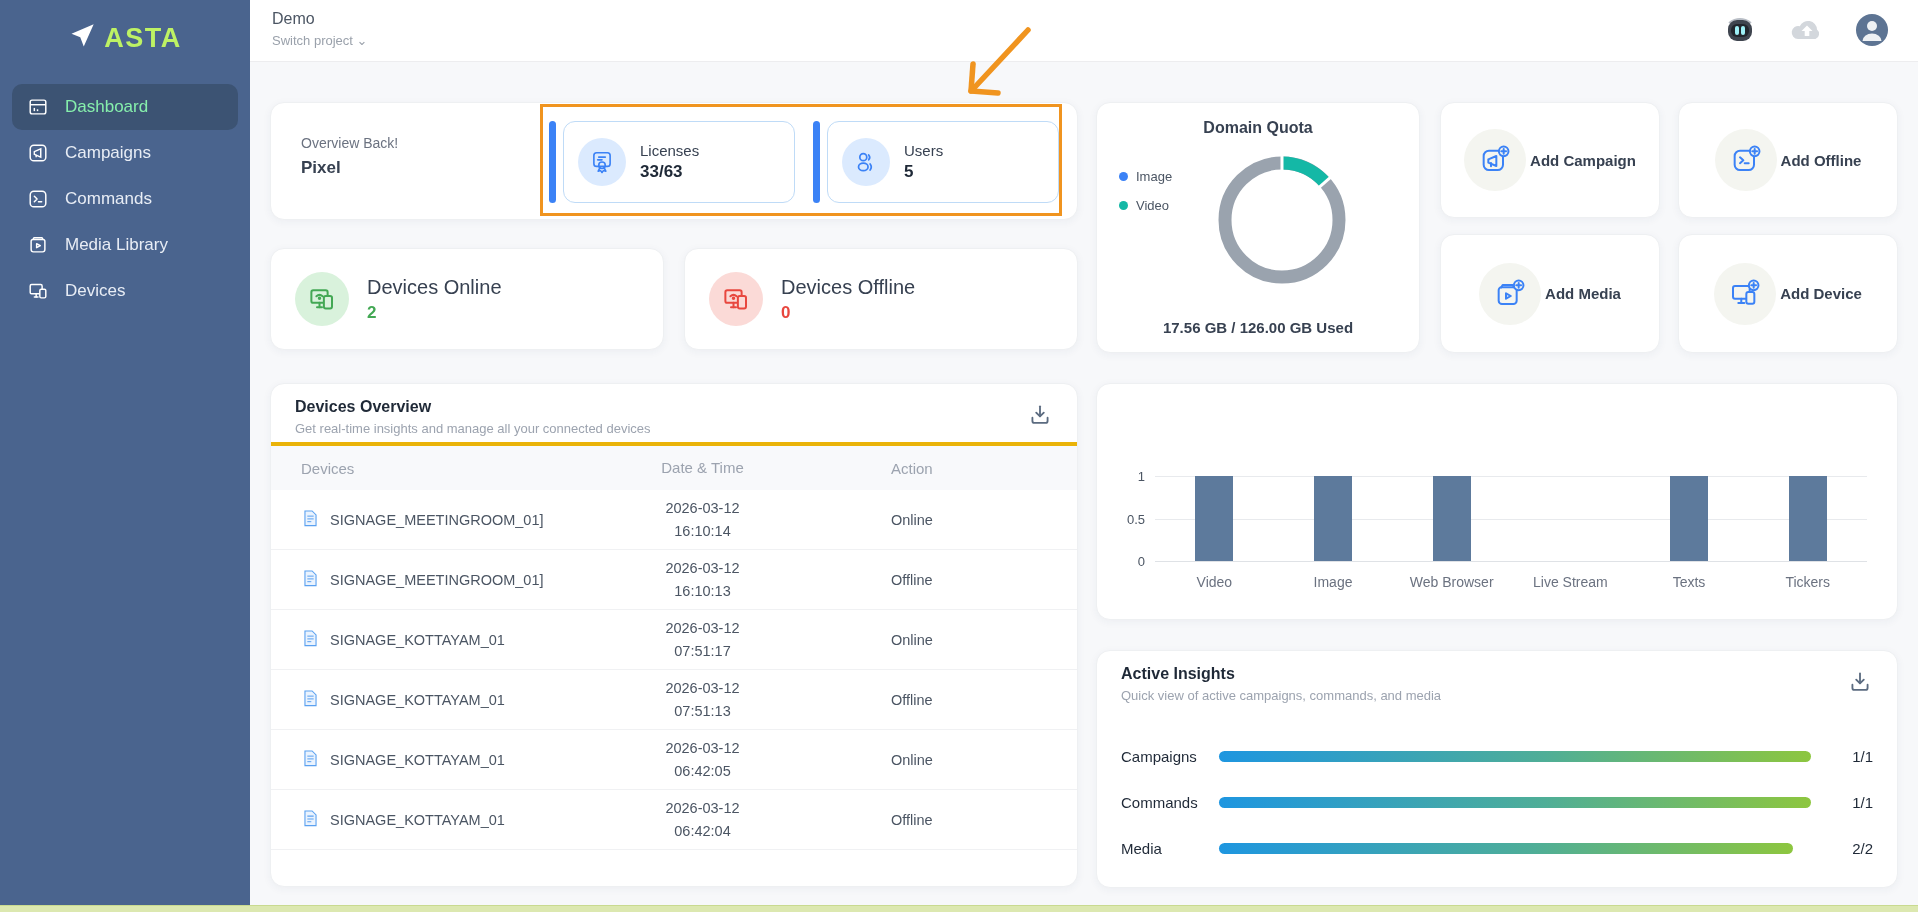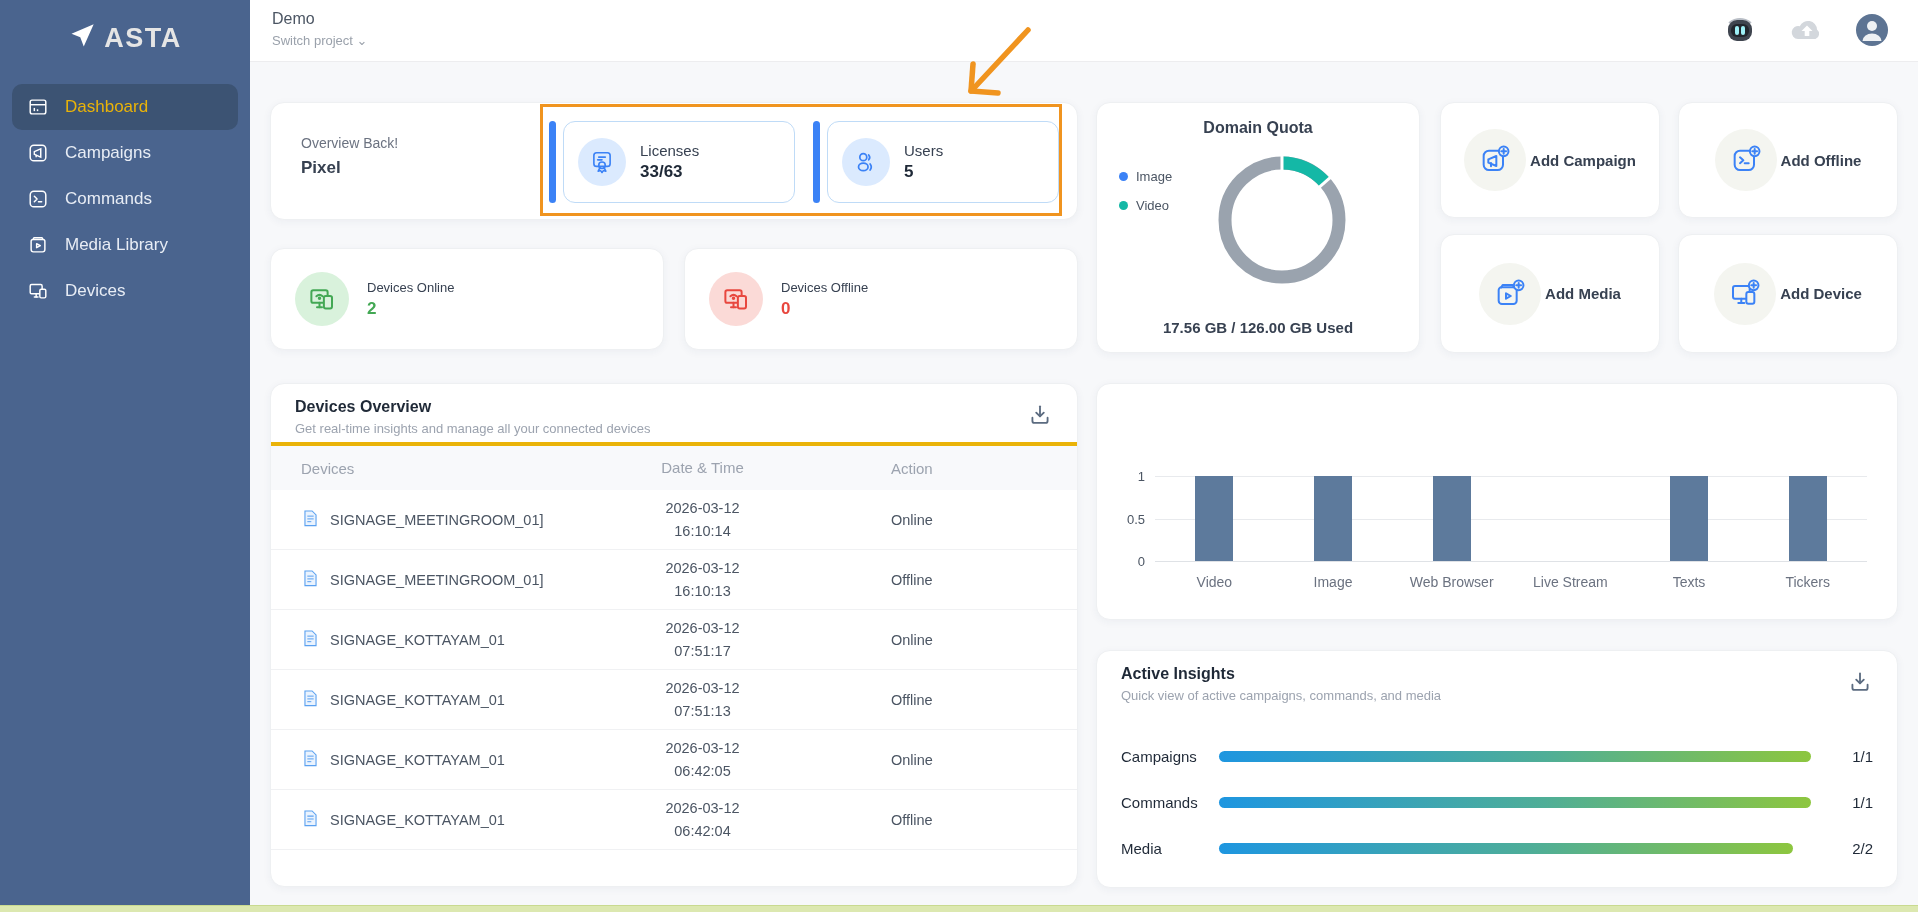--- a/index.html
+++ b/index.html
@@ -3,25 +3,25 @@
 <meta charset="utf-8">
 <style>
   * { margin:0; padding:0; box-sizing:border-box; }
   html,body { width:1918px; height:912px; overflow:hidden; }
   body { font-family:"Liberation Sans","DejaVu Sans",sans-serif; background:#f7f8fa; color:#374151; }
   .screen { position:relative; width:1918px; height:912px; background:#f7f8fa; }
 
   
   .sidebar { position:absolute; left:0; top:0; width:250px; height:905px; background:#4a648e; }
   .logo { display:flex; align-items:center; justify-content:center; gap:8px; padding-top:18px; height:58px; }
-  .logo-text { color:#e5e5e5; font-size:27px; font-weight:bold; letter-spacing:1.5px; }
+  .logo-text { color:#bef264; font-size:27px; font-weight:bold; letter-spacing:1.5px; }
   .nav { margin-top:26px; padding:0 12px; }
   .nav-item { display:flex; align-items:center; gap:15px; height:46px; padding:0 14px; border-radius:10px;
               color:#e8edf5; font-size:17px; font-weight:500; cursor:pointer; margin-bottom:0; }
-  .nav-item.active { background:#3c5373; color:#eab308; }
+  .nav-item.active { background:#3c5373; color:#86efac; }
   .nav-icon { width:24px; height:24px; display:flex; align-items:center; justify-content:center; }
 
   
   .header { position:absolute; left:250px; top:0; width:1668px; height:62px; background:#ffffff; border-bottom:1px solid #ededef; }
   .project-name { position:absolute; left:22px; top:10px; font-size:16px; color:#4b5563; font-weight:500; }
   .switch-project { position:absolute; left:22px; top:33px; font-size:13px; color:#9aa1ab; cursor:pointer; }
   .hdr-icons { position:absolute; right:28px; top:12px; display:flex; align-items:center; gap:30px; }
   .hdr-icon { width:36px; height:36px; cursor:pointer; }
 
   
@@ -43,21 +43,21 @@
   .stat-value { font-size:17px; font-weight:bold; color:#1f2937; margin-top:3px; }
   .highlight-box { position:absolute; left:540px; top:104px; width:522px; height:112px; border:3px solid #f0941f; z-index:5; pointer-events:none; }
   .annot-arrow { position:absolute; left:930px; top:22px; z-index:6; pointer-events:none; }
 
   
   .dev-card { top:248px; width:394px; height:102px; display:flex; align-items:center; padding-left:24px; gap:18px; }
   .dev-online { left:270px; } .dev-offline { left:684px; }
   .dev-icon-circle { width:54px; height:54px; border-radius:50%; display:flex; align-items:center; justify-content:center; }
   .dev-online .dev-icon-circle { background:#d9f2dc; }
   .dev-offline .dev-icon-circle { background:#fbdad7; }
-  .dev-label { font-size:13px; font-weight:500; color:#374151; }
+  .dev-label { font-size:20px; font-weight:500; color:#374151; }
   .dev-value { font-size:17px; font-weight:bold; margin-top:4px; }
   .dev-online .dev-value { color:#43a854; }
   .dev-offline .dev-value { color:#e8473f; }
 
   
   .quota-card { left:1096px; top:102px; width:324px; height:251px; }
   .quota-title { text-align:center; margin-top:16px; font-size:16px; font-weight:600; color:#374151; }
   .quota-legend { position:absolute; left:22px; top:66px; }
   .legend-row { display:flex; align-items:center; gap:8px; margin-bottom:14px; font-size:13px; color:#4b5563; }
   .legend-dot { width:9px; height:9px; border-radius:50%; }

